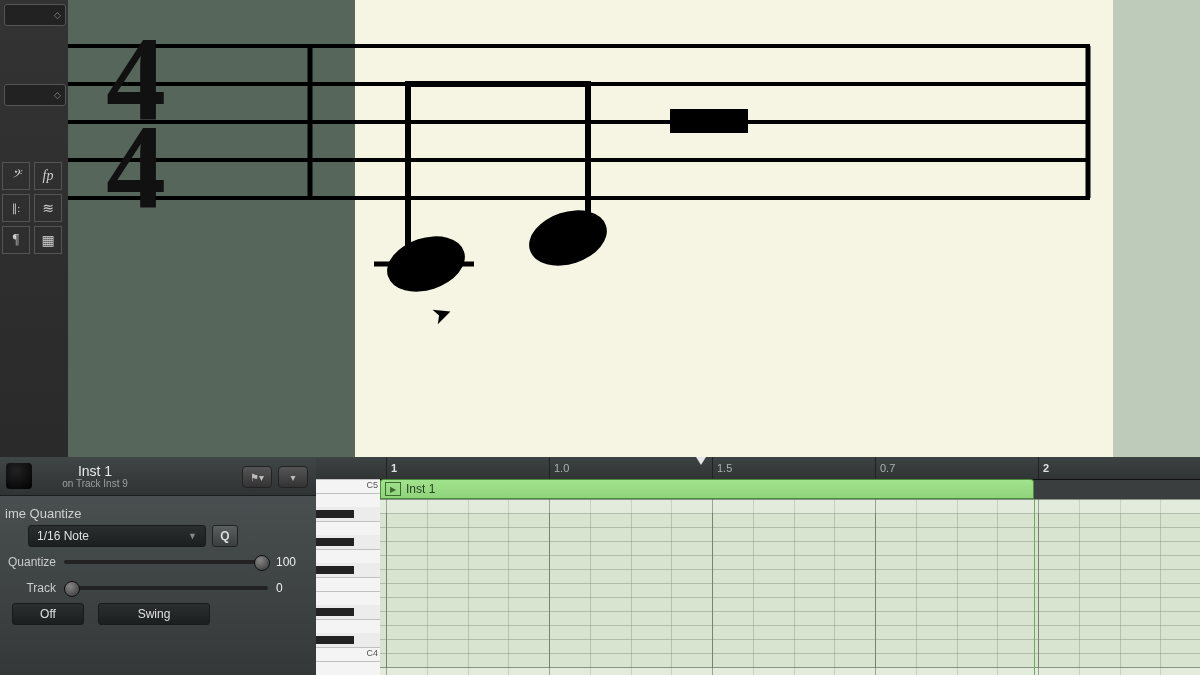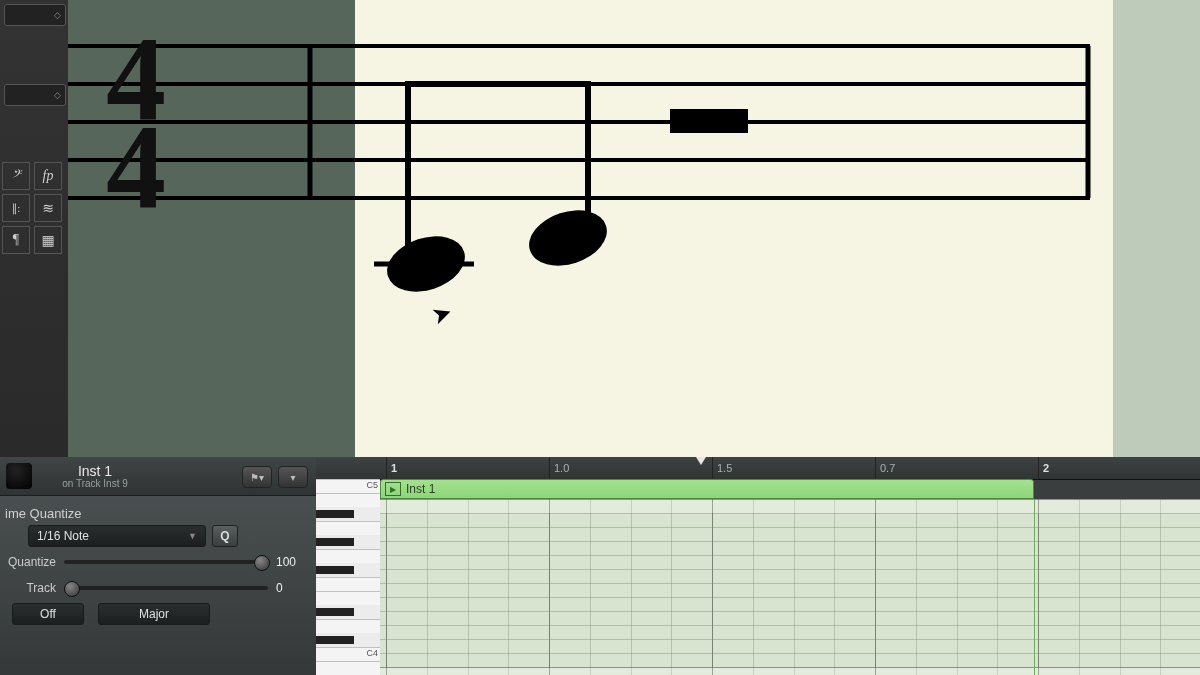--- a/index.html
+++ b/index.html
@@ -146,21 +146,21 @@
         <div class="param-val">0</div>
       </div>
 
       <div class="param-row">
         <div style="width:12px"></div>
         <div class="select-box" style="width:70px">
             <span>Off</span>
           </div>
         <div style="width:14px"></div>
         <div class="select-box" style="width:110px">
-            <span>Major</span>
+            <span>Swing</span>
           </div>
       </div>
     </div>
   </div>
 
   <div class="ruler">
     <div class="playhead"></div>
     <div class="ruler-tick ruler-big" style="left:70px">1</div>
     <div class="ruler-tick" style="left:233px">1.0</div>
     <div class="ruler-tick" style="left:396px">1.5</div>

